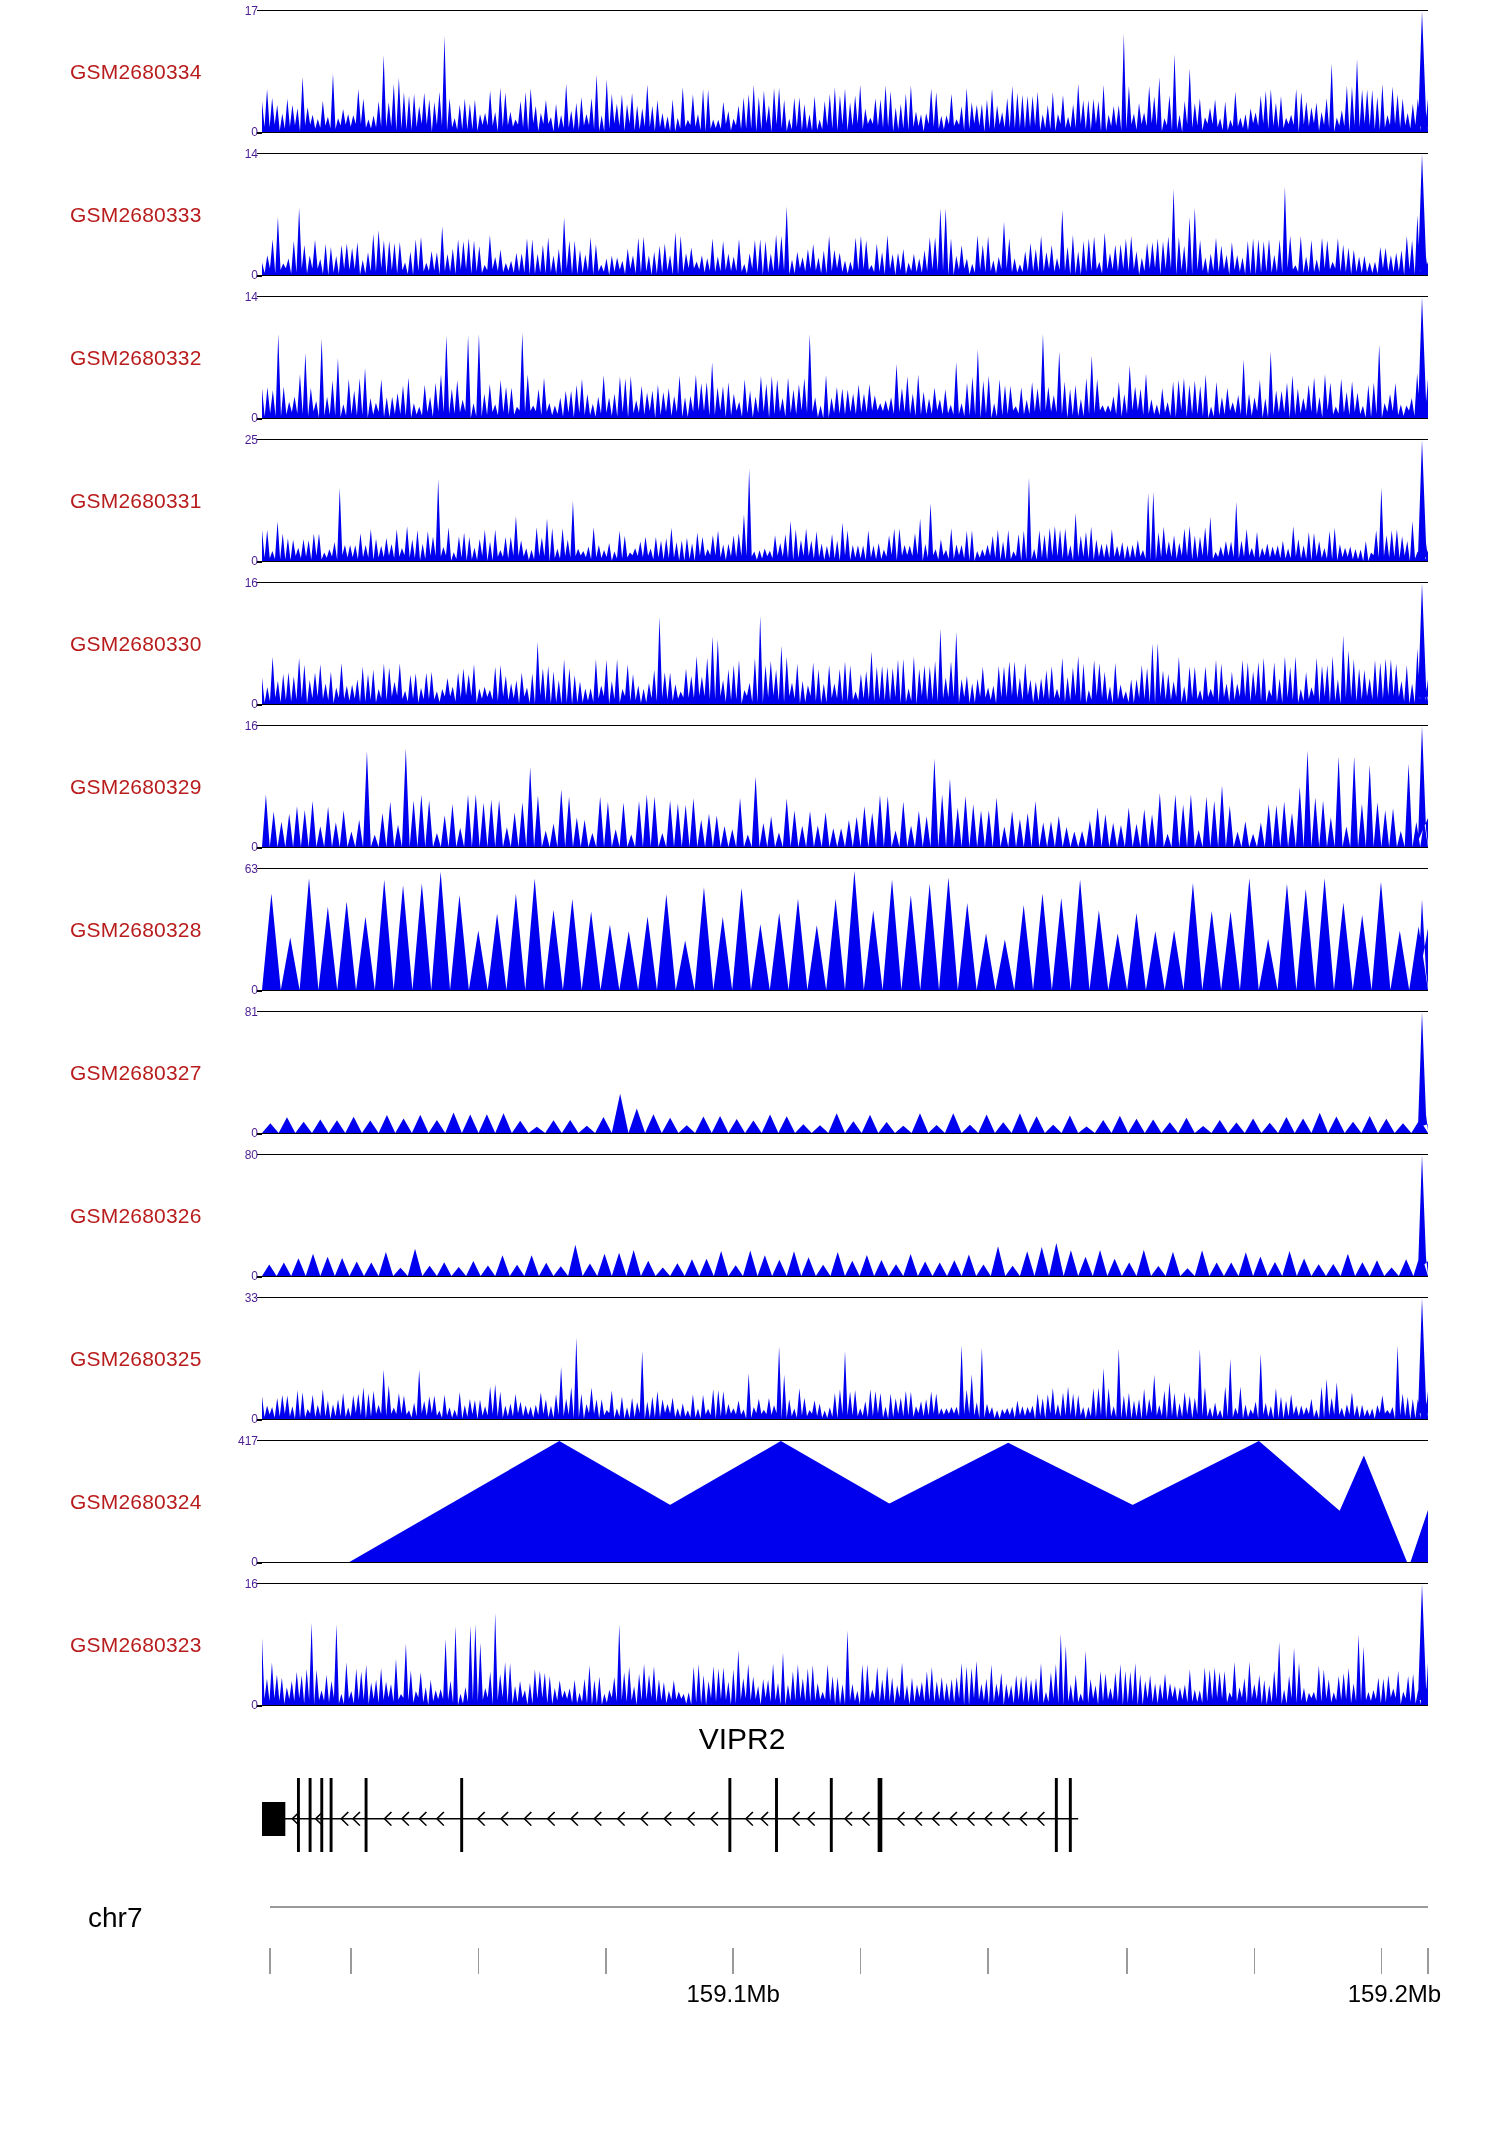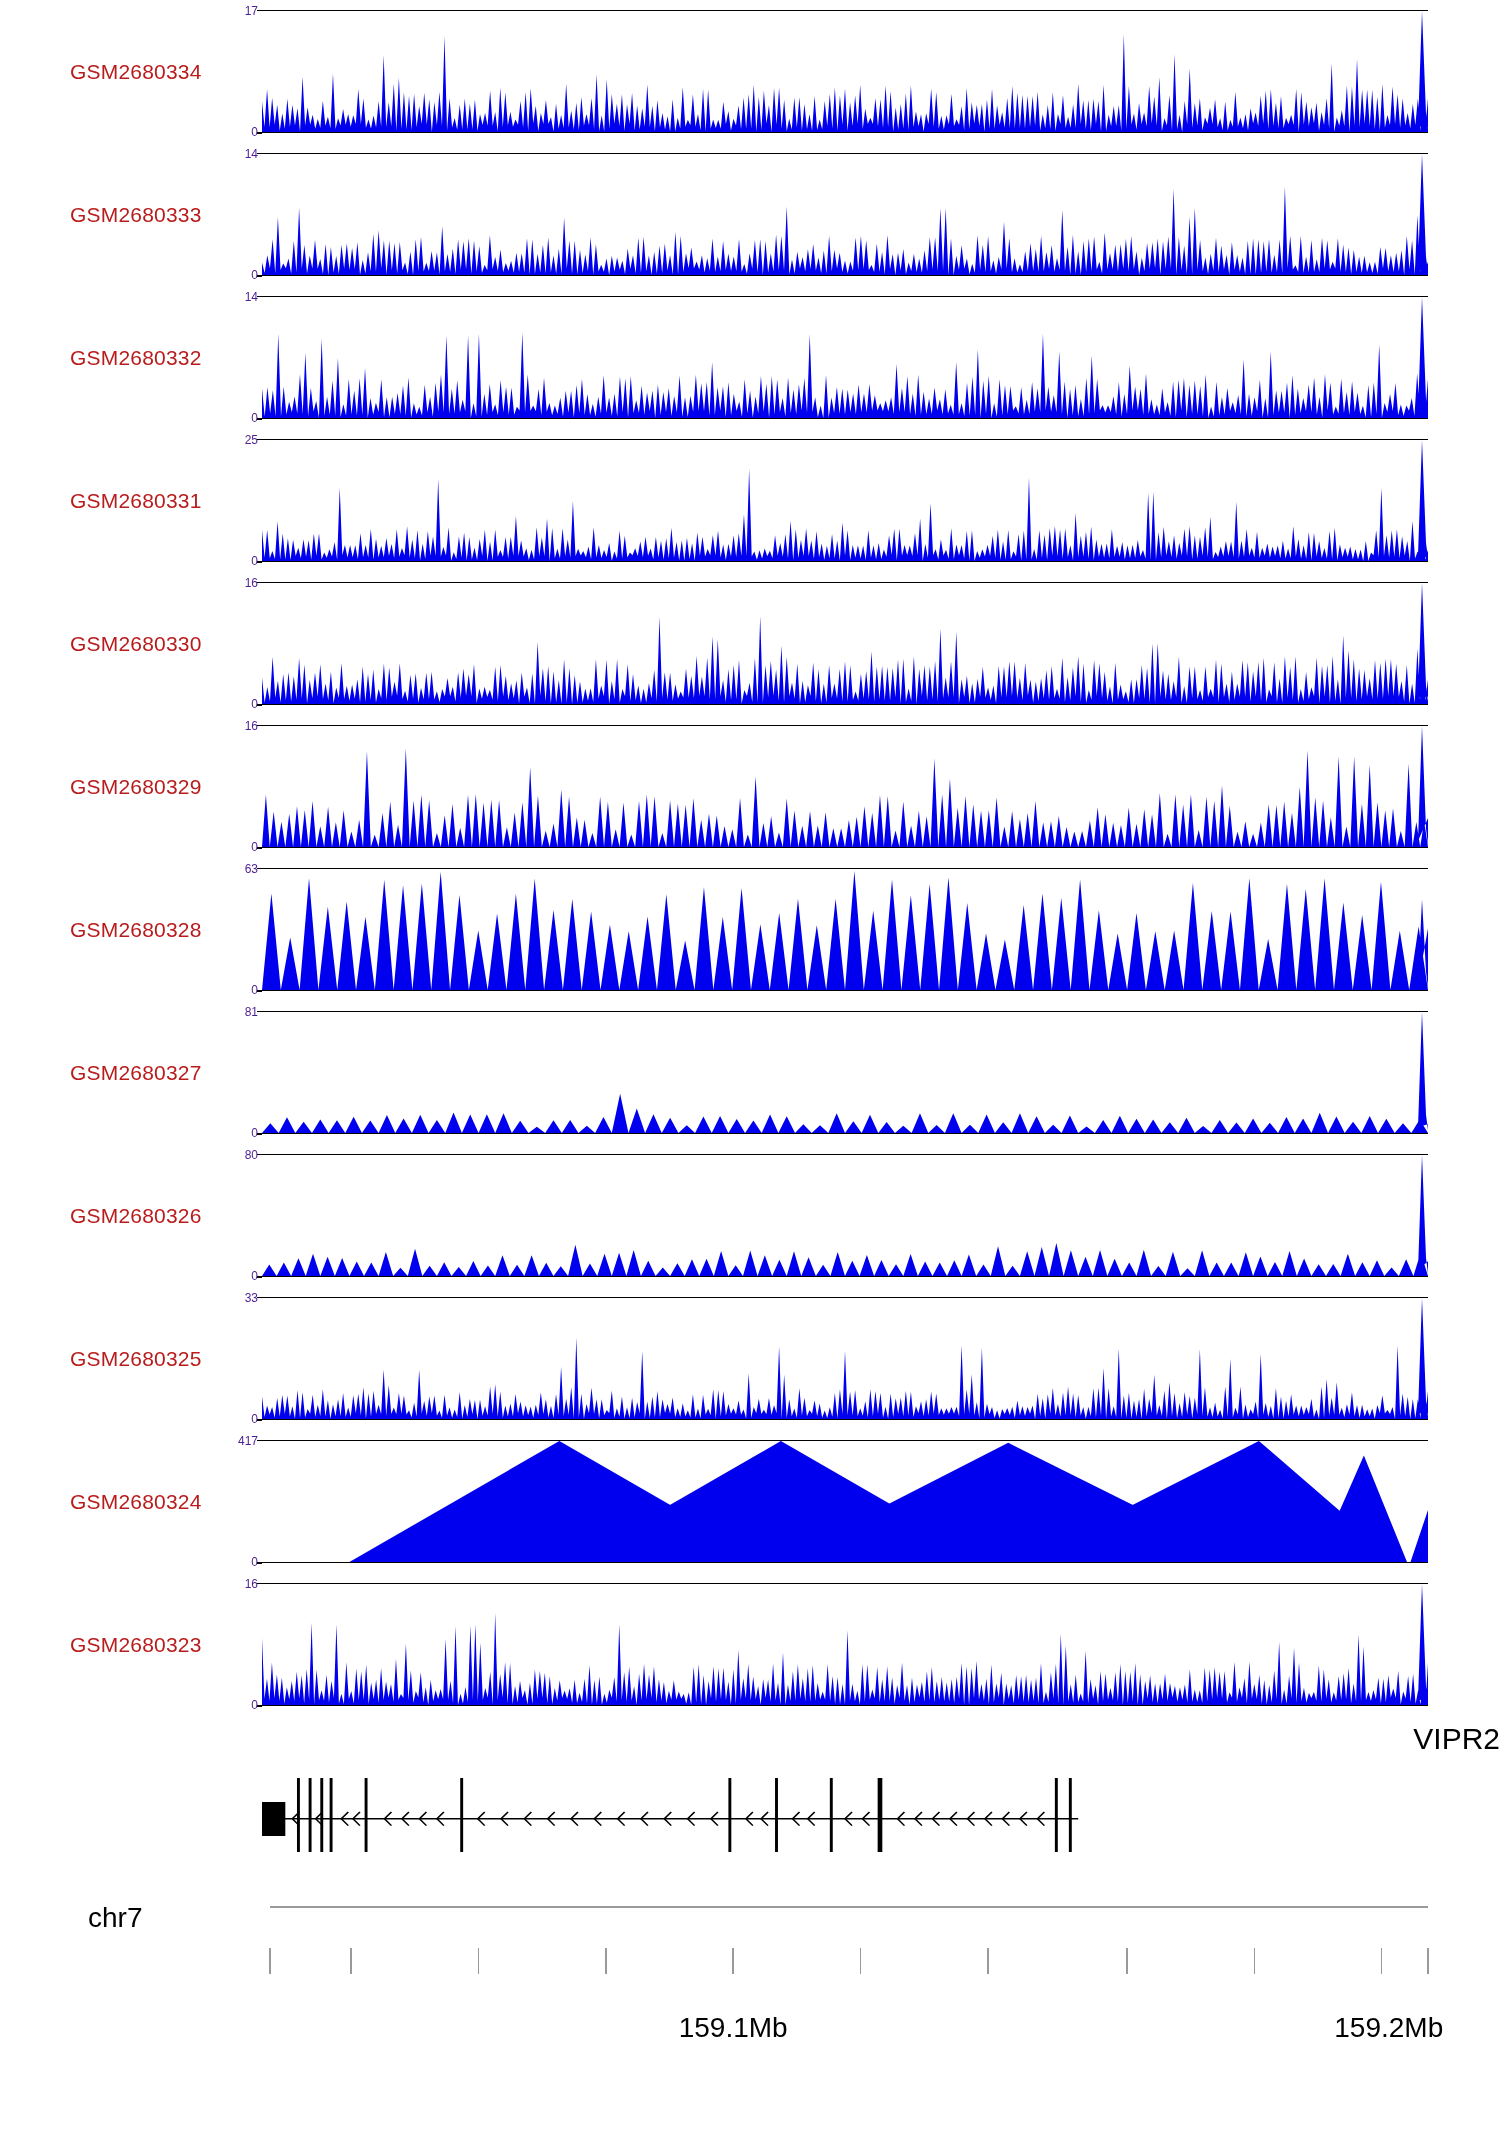--- a/index.html
+++ b/index.html
@@ -72,23 +72,23 @@
     height: 100%;
     display: block;
   }
   
   #gene-panel {
     position: relative;
     height: 150px;
   }
   #gene-name {
     position: absolute;
-    left: 0; right: 0;
+    left: 0; right: 16px;
     top: 6px;
-    text-align: right;
+    text-align: center;
     font-size: 30px;
     color: #000;
   }
   #gene-svg-wrap {
     position: absolute;
     left: 262px;
     right: 72px;
     top: 44px;
     height: 100px;
   }
@@ -121,25 +121,24 @@
   .ruler-tick {
     position: absolute;
     top: 42px;
     width: 1.5px;
     height: 26px;
     background: #9a9a9a;
   }
   .ruler-label {
     position: absolute;
     top: 74px;
-    font-size: 28px;
+    font-size: 24px;
     color: #000;
     transform: translateX(-50%);
     white-space: nowrap;
-    margin-top: 32px;
   }
 </style>
 </head>
 <body>
 
 <div id="browser">
   <div id="tracks">
       <div class="track">
         <div class="track-label">GSM2680334</div>
         <div class="track-plot">

